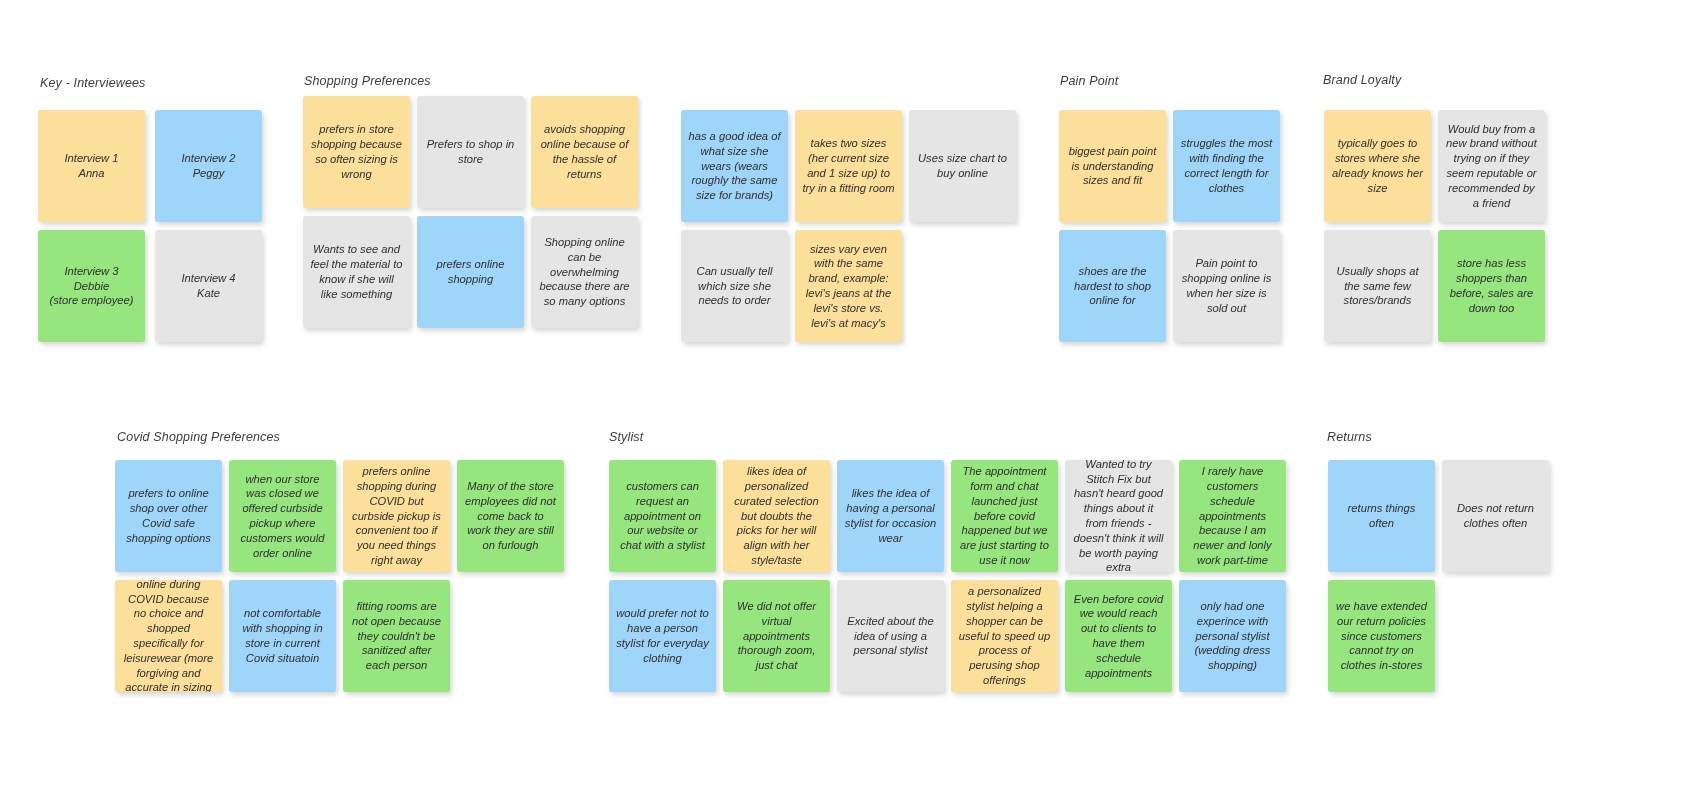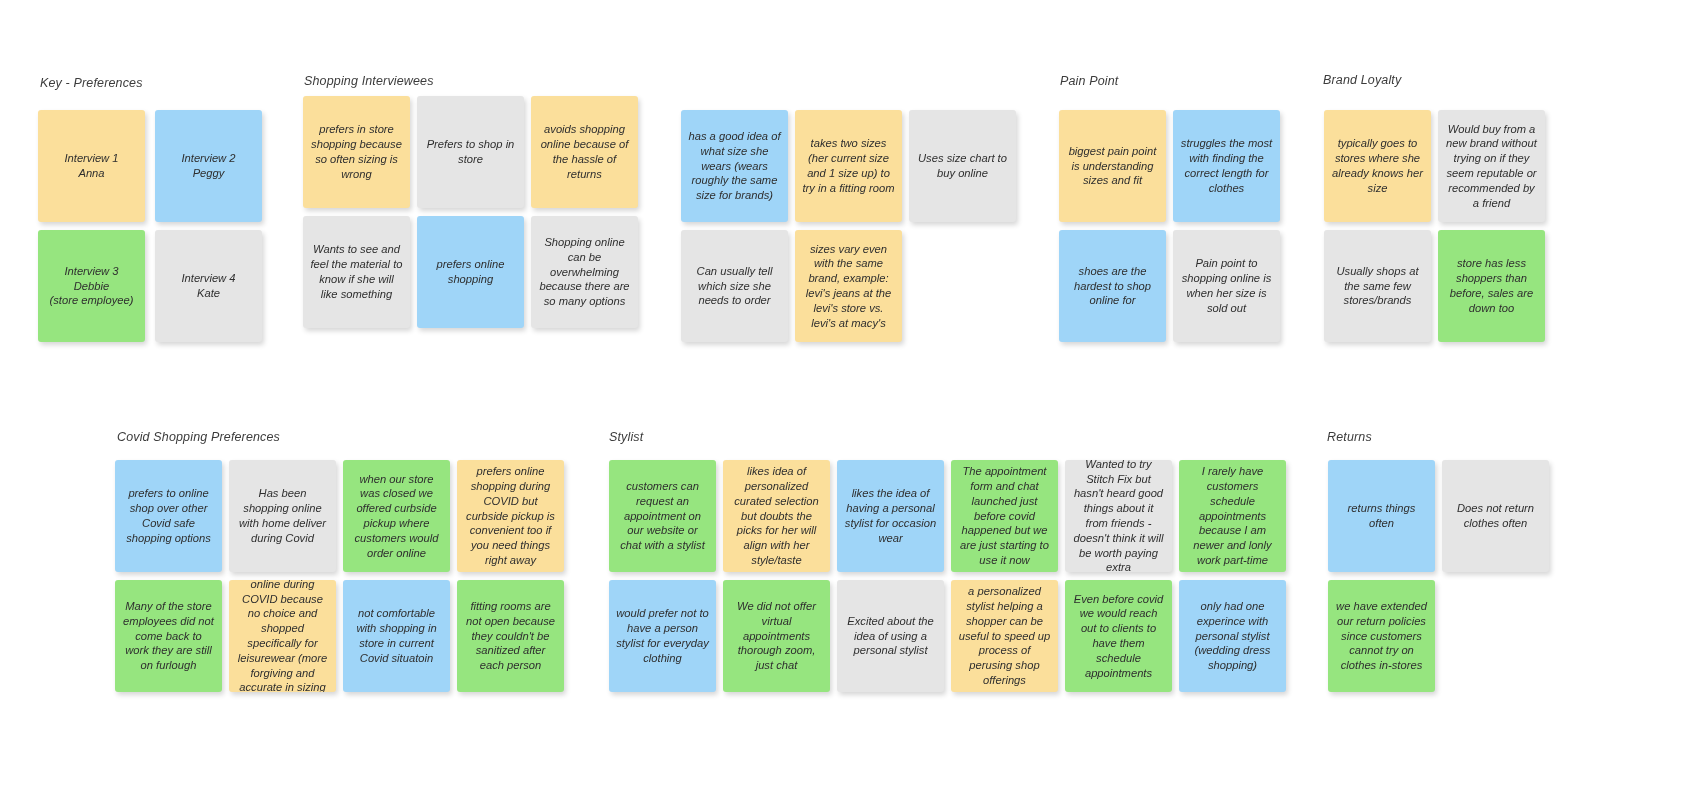--- a/index.html
+++ b/index.html
@@ -63,41 +63,41 @@
   .note-text {
     display: block;
     width: 100%;
     white-space: pre-line;
   }
 </style>
 </head>
 <body>
 
 <div id="board">
-    <div class="cluster-label" style="left: 40px; top: 76px;">Key - Preferences</div>
+    <div class="cluster-label" style="left: 40px; top: 76px;">Key - Interviewees</div>
     <div class="notes" style="left: 38px; top: 110px; width: 224px; gap: 8px 10px;">
       <div class="note yellow" style="width: 107px; height: 112px;">
         <span class="note-text">Interview 1
 Anna</span>
       </div>
       <div class="note blue" style="width: 107px; height: 112px;">
         <span class="note-text">Interview 2
 Peggy</span>
       </div>
       <div class="note green" style="width: 107px; height: 112px;">
         <span class="note-text">Interview 3
 Debbie
 (store employee)</span>
       </div>
       <div class="note orange" style="width: 107px; height: 112px;">
         <span class="note-text">Interview 4
 Kate</span>
       </div>
     </div>
-    <div class="cluster-label" style="left: 304px; top: 74px;">Shopping Interviewees</div>
+    <div class="cluster-label" style="left: 304px; top: 74px;">Shopping Preferences</div>
     <div class="notes" style="left: 303px; top: 96px; width: 335px; gap: 8px 7px;">
       <div class="note yellow" style="width: 107px; height: 112px;">
         <span class="note-text">prefers in store shopping because so often sizing is wrong</span>
       </div>
       <div class="note orange" style="width: 107px; height: 112px;">
         <span class="note-text">Prefers to shop in store</span>
       </div>
       <div class="note yellow" style="width: 107px; height: 112px;">
         <span class="note-text">avoids shopping online because of the hassle of returns</span>
       </div>
@@ -160,23 +160,20 @@
       </div>
       <div class="note green" style="width: 107px; height: 112px;">
         <span class="note-text">store has less shoppers than before, sales are down too</span>
       </div>
     </div>
     <div class="cluster-label" style="left: 117px; top: 430px;">Covid Shopping Preferences</div>
     <div class="notes" style="left: 115px; top: 460px; width: 449px; gap: 8px 7px;">
       <div class="note blue" style="width: 107px; height: 112px;">
         <span class="note-text">prefers to online shop over other Covid safe shopping options</span>
       </div>
-      <div class="note orange" style="width: 107px; height: 112px;">
-        <span class="note-text">Has been shopping online with home deliver during Covid</span>
-      </div>
       <div class="note green" style="width: 107px; height: 112px;">
         <span class="note-text">when our store was closed we offered curbside pickup where customers would order online</span>
       </div>
       <div class="note yellow" style="width: 107px; height: 112px;">
         <span class="note-text">prefers online shopping during COVID but curbside pickup is convenient too if you need things right away</span>
       </div>
       <div class="note green" style="width: 107px; height: 112px;">
         <span class="note-text">Many of the store employees did not come back to work they are still on furlough</span>
       </div>
       <div class="note yellow" style="width: 107px; height: 112px;">

